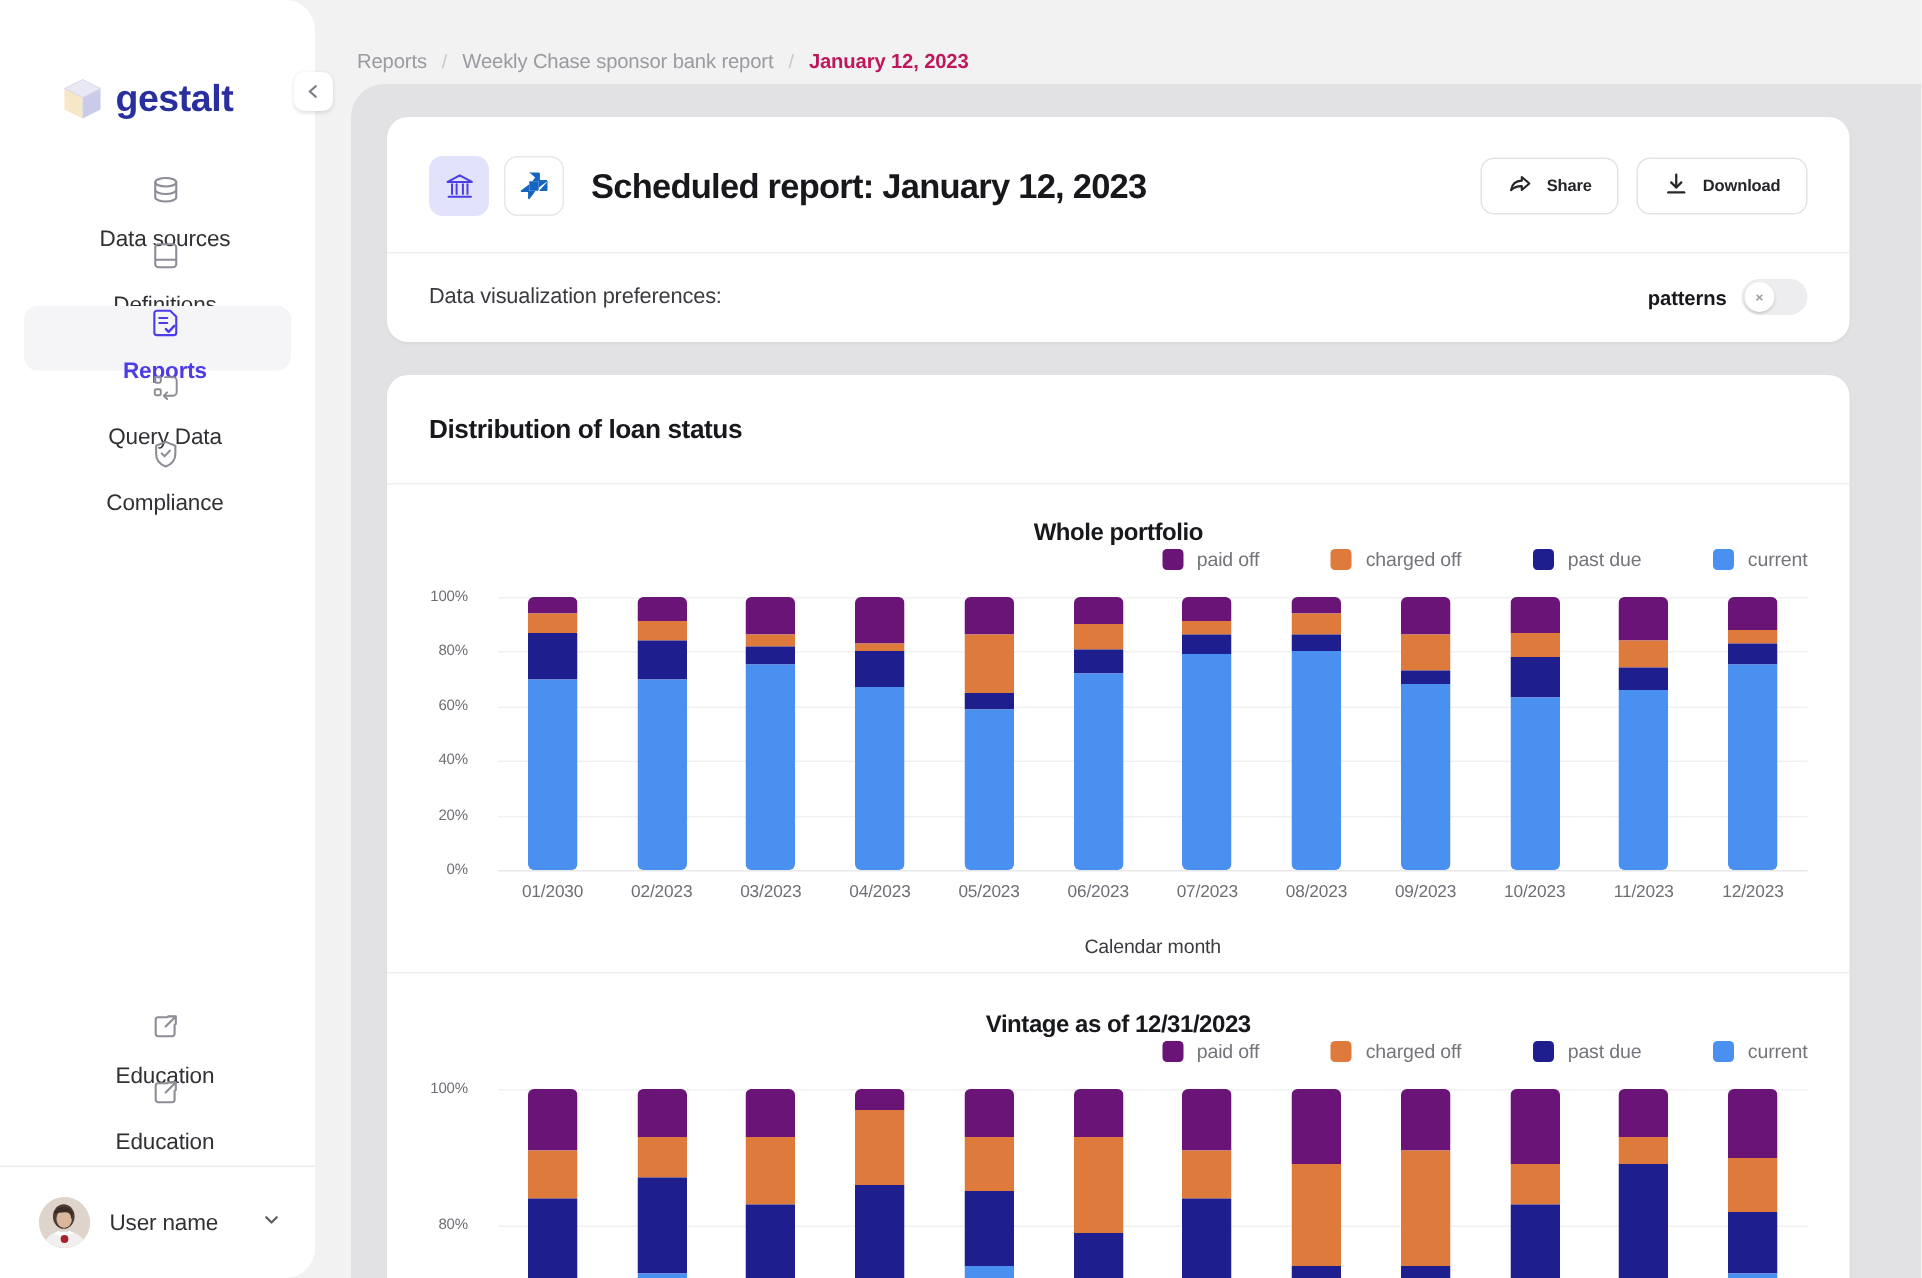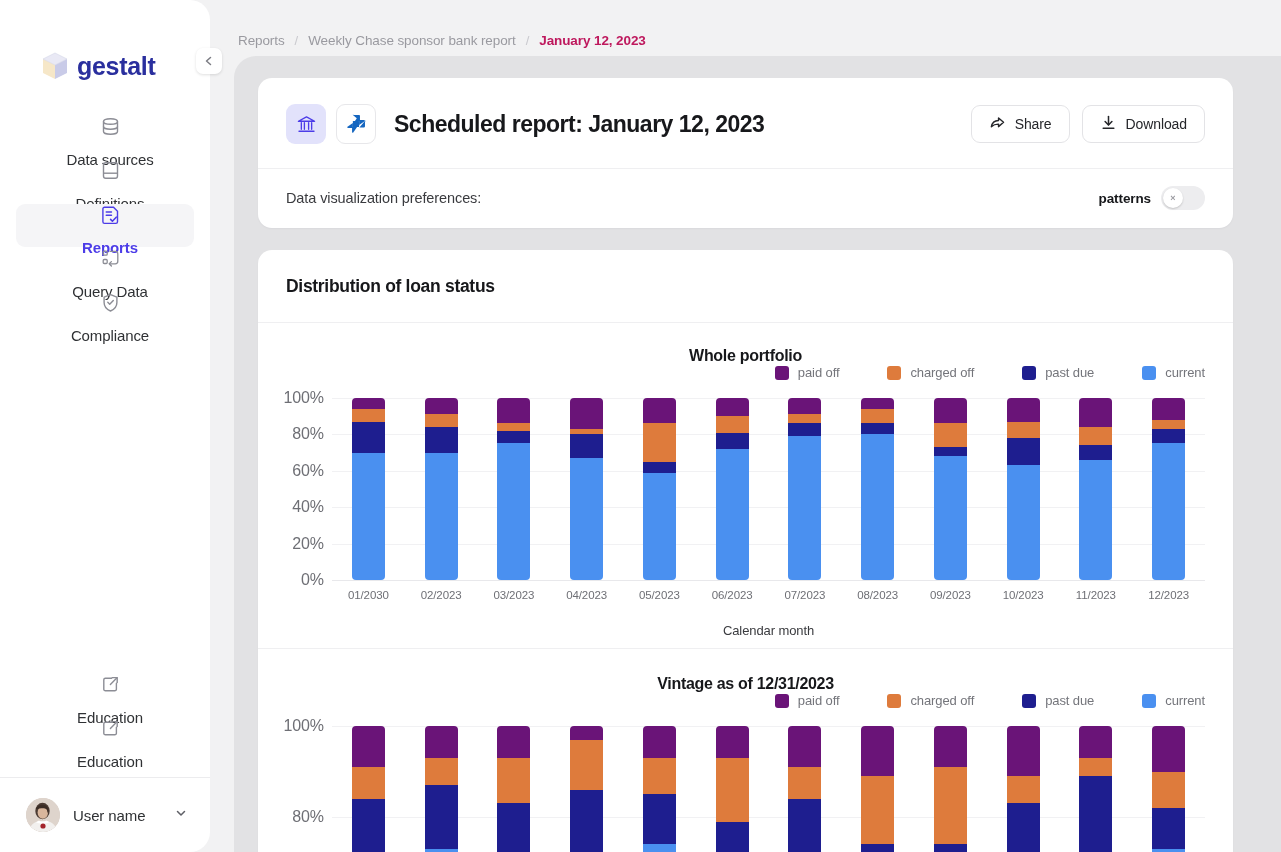--- a/index.html
+++ b/index.html
@@ -199,22 +199,22 @@
   .header-actions { margin-left: auto; display: flex; gap: 12px; }
   .btn {
     display: inline-flex;
     align-items: center;
     gap: 9px;
     height: 38px;
     padding: 0 17px;
     border-radius: 9px;
     border: 1px solid #E3E3E6;
     background: #FFFFFF;
-    font-size: 14px;
-    font-weight: 400;
+    font-size: 11px;
+    font-weight: 700;
     color: #25262A;
     cursor: pointer;
     letter-spacing: -0.1px;
     white-space: nowrap;
   }
 
   .header-prefs {
     display: flex;
     align-items: center;
     padding: 17px 28px 18px 28px;
@@ -277,23 +277,23 @@
 
   
   .plot { position: relative; display: flex; }
   .y-axis {
     width: 46px;
     flex: 0 0 46px;
     position: relative;
   }
   .y-tick {
     position: absolute;
-    right: 8px;
+    right: 20px;
     transform: translateY(-50%);
-    font-size: 16px;
+    font-size: 10px;
     color: #6E6F75;
     letter-spacing: -0.1px;
     white-space: nowrap;
   }
   .plot-area {
     flex: 1;
     position: relative;
   }
   .gridline {
     position: absolute;

